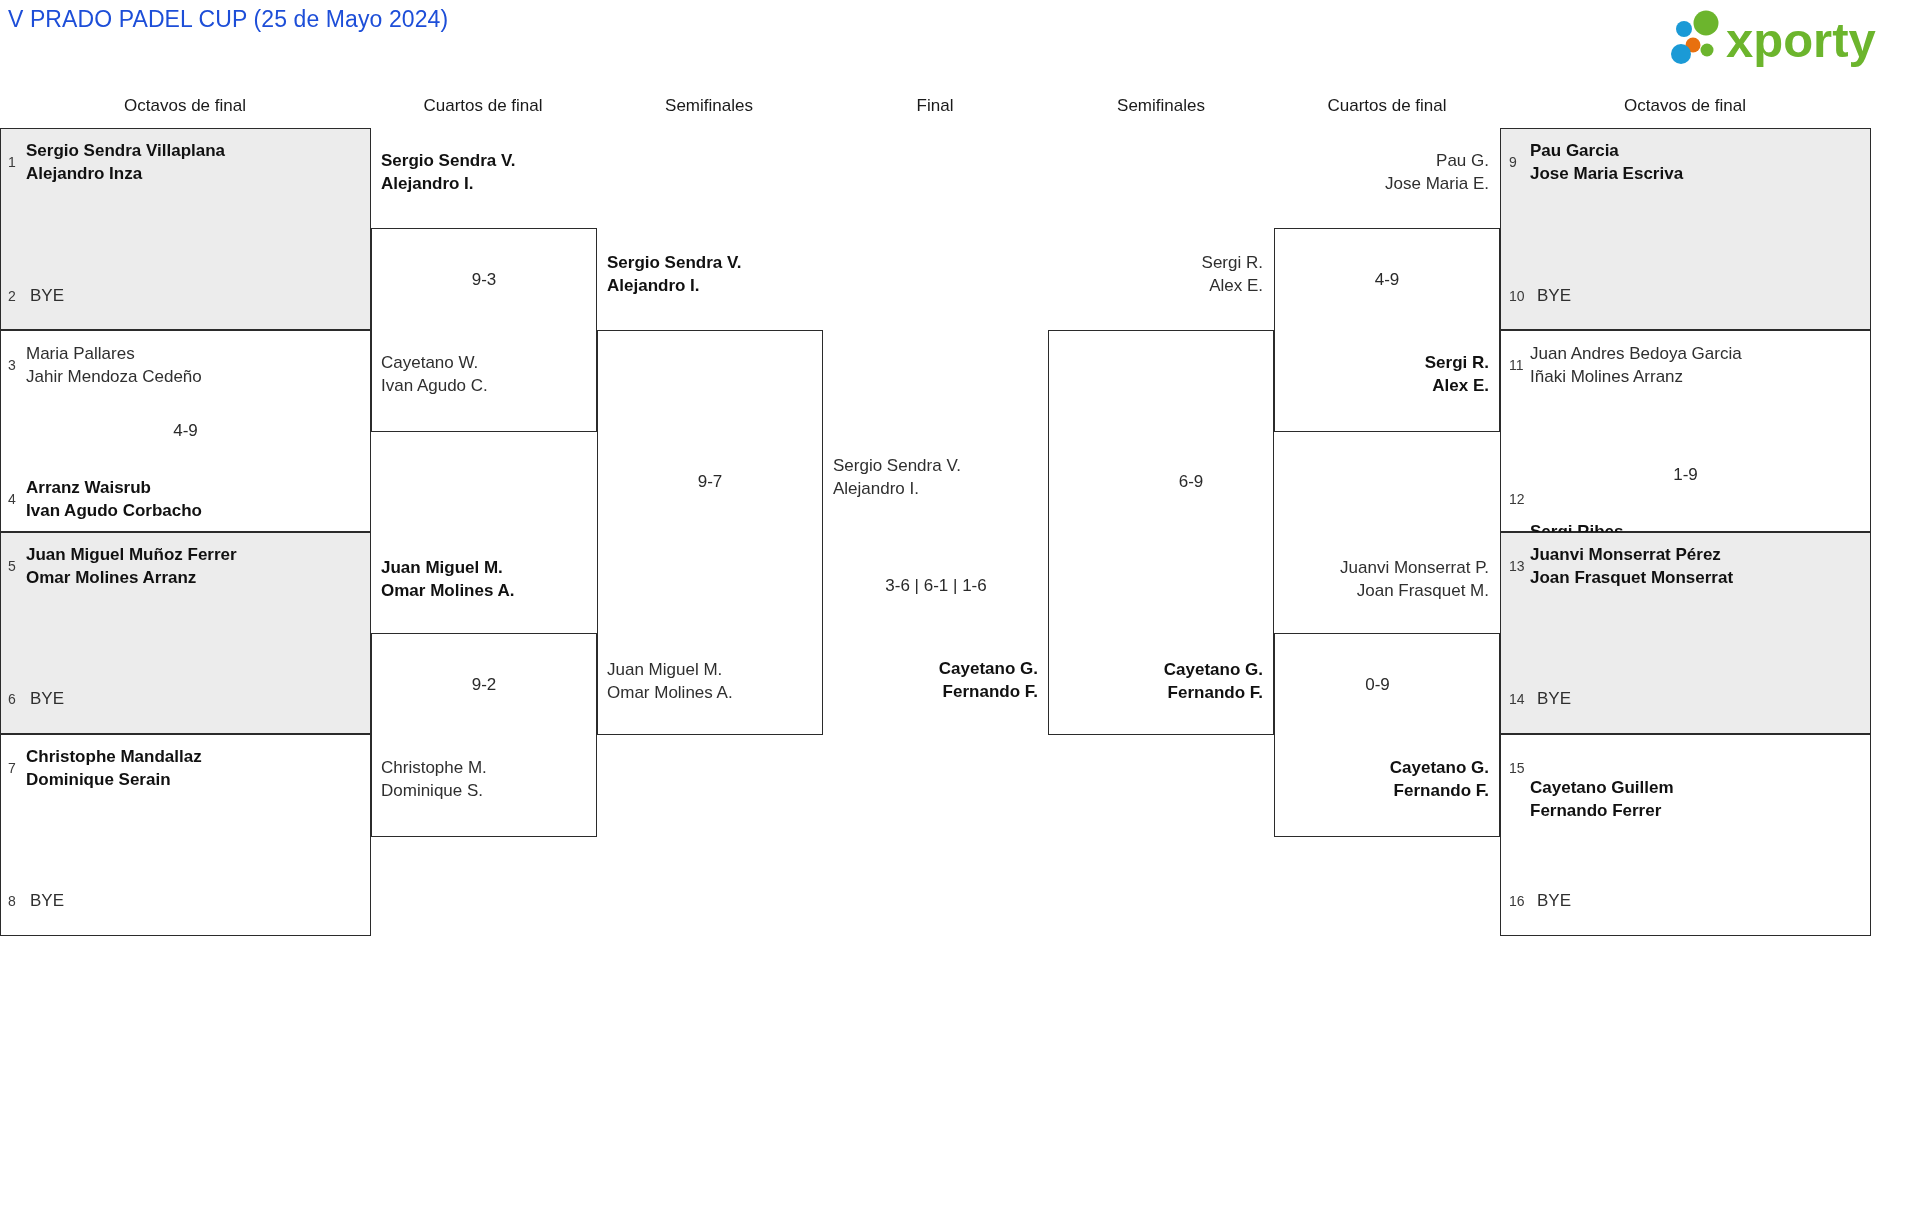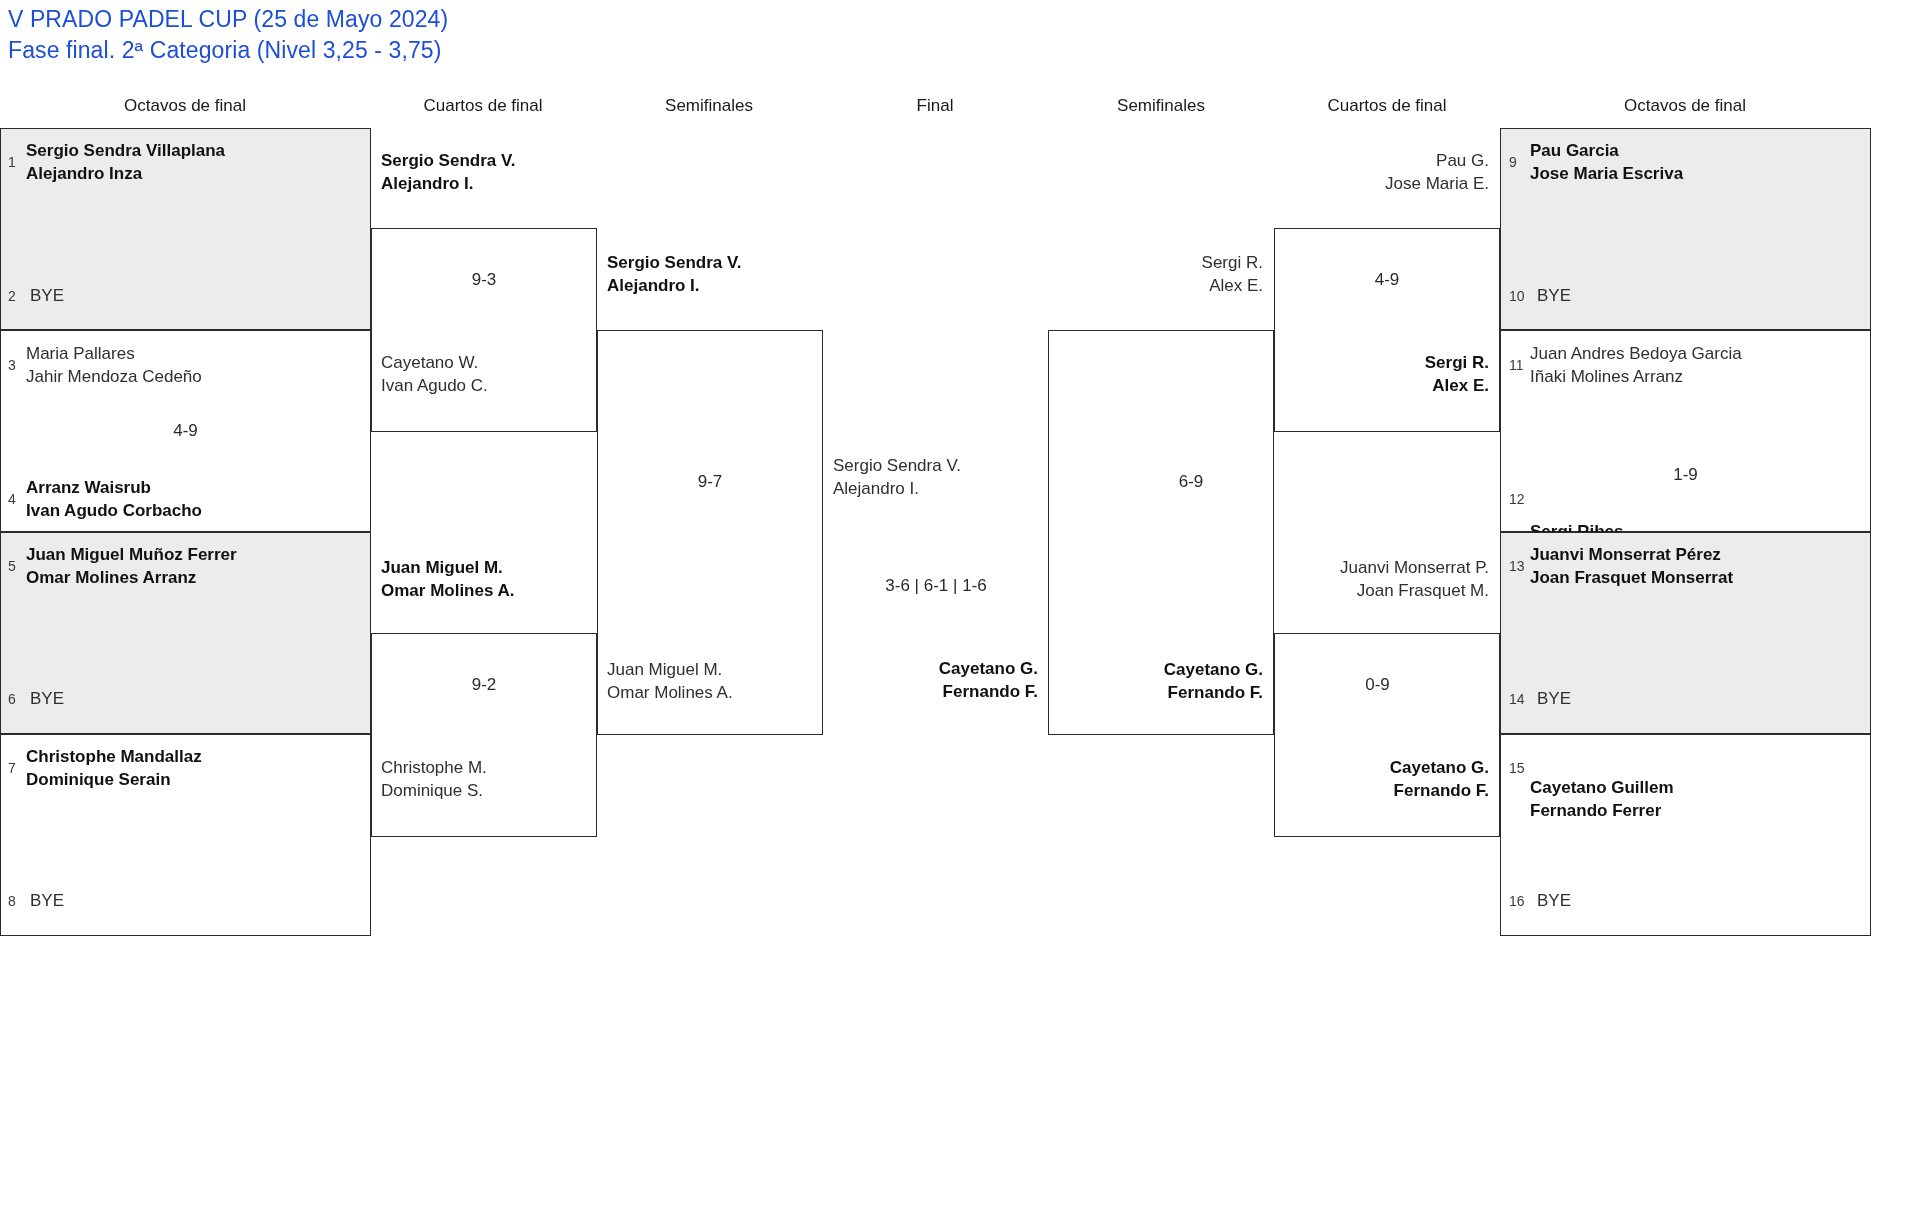--- a/index.html
+++ b/index.html
@@ -64,23 +64,34 @@
     line-height: 20px;
   }
 </style>
 </head>
 <body>
 
 <div id="header">
 
   <div id="title-block">
     <div class="line">V PRADO PADEL CUP (25 de Mayo 2024)</div>
-    <div class="line">Fase final. 2ª Categoria (Nivel 3,25 - 3,75)</div>
   </div>
 
+  <div id="logo">
+    <svg viewBox="0 0 236 62" xmlns="http://www.w3.org/2000/svg">
+
+      <circle cx="18" cy="21" r="8" fill="#1b9ad6"></circle>
+      <circle cx="40" cy="15" r="12.5" fill="#6cb52d"></circle>
+      <circle cx="27" cy="37" r="7.5" fill="#e8700f"></circle>
+      <circle cx="15" cy="46" r="10" fill="#1b9ad6"></circle>
+      <circle cx="41" cy="42" r="6.5" fill="#6cb52d"></circle>
+
+      <text x="60" y="49" font-family="Liberation Sans, sans-serif" font-size="49" font-weight="700" fill="#6cb52d">xporty</text>
+    </svg>
+  </div>
 </div>
 
 <div class="round-head" style="left:60px;  width:250px;">Octavos de final</div>
 <div class="round-head" style="left:370px; width:226px;">Cuartos de final</div>
 <div class="round-head" style="left:596px; width:226px;">Semifinales</div>
 <div class="round-head" style="left:822px; width:226px;">Final</div>
 <div class="round-head" style="left:1048px;width:226px;">Semifinales</div>
 <div class="round-head" style="left:1274px;width:226px;">Cuartos de final</div>
 <div class="round-head" style="left:1560px;width:250px;">Octavos de final</div>
 

